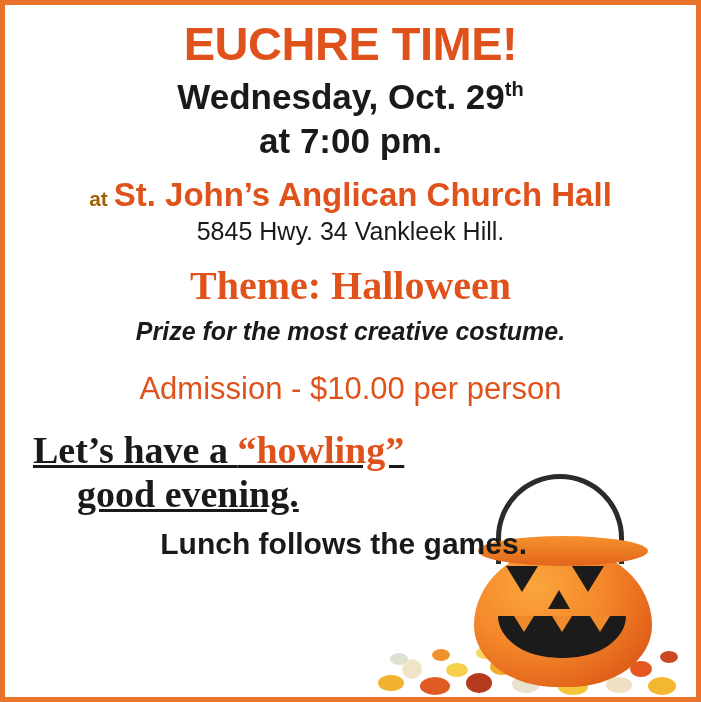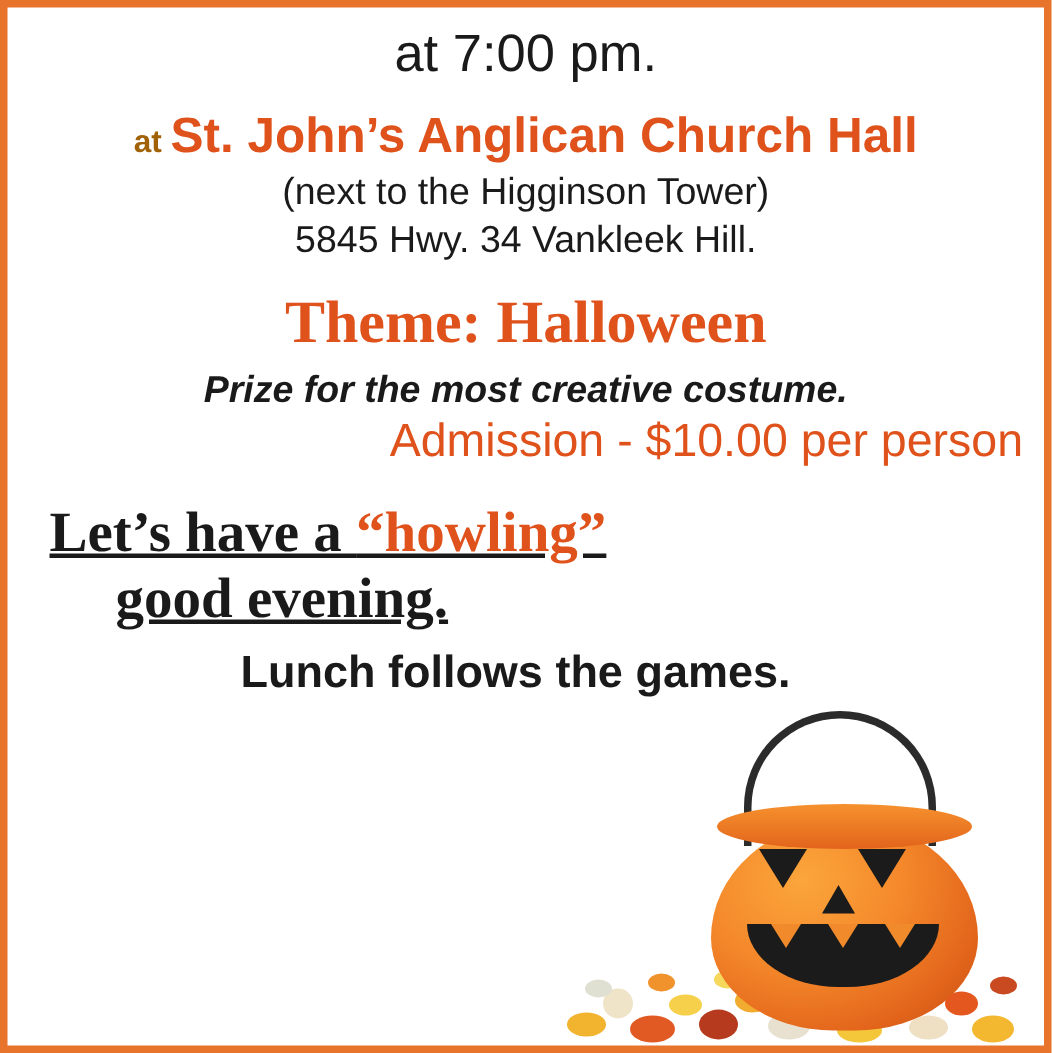--- a/index.html
+++ b/index.html
@@ -43,21 +43,21 @@
     font-size: 35px;
     line-height: 1.2;
     margin-top: 8px;
   }
   .date-line sup {
     font-size: 20px;
     vertical-align: super;
   }
   .time-line {
     color: #1a1a1a;
-    font-weight: normal;
+    font-weight: bold;
     font-size: 35px;
     line-height: 1.2;
     margin-top: 2px;
   }
   .venue-line {
     font-size: 33px;
     margin-top: 14px;
     line-height: 1.15;
     color: #1a1a1a;
   }
@@ -96,22 +96,22 @@
   .prize {
     color: #1a1a1a;
     font-size: 25px;
     font-style: italic;
     font-weight: bold;
     margin-top: 8px;
   }
   .admission {
     color: #E0521B;
     font-size: 31px;
-    line-height: 1.2;
-    text-align: right;
+    margin-top: 24px;
+    line-height: 1.2;
   }
   .slogan {
     color: #1a1a1a;
     font-weight: bold;
     font-family: "Liberation Serif", serif;
     font-size: 38px;
     line-height: 1.15;
     margin-top: 22px;
     text-align: left;
     padding-left: 14px;
@@ -230,29 +230,32 @@
     border-top: 16px solid #F08A2B;
   }
 </style>
 </head>
 <body>
 
 <div class="poster">
 
   <div class="content">
 
-
+    <div class="title">EUCHRE TIME!</div>
+
+    <div class="date-line">
+      <span>Wednesday, Oct. 29</span><sup>th</sup>
+    </div>
 
     <div class="time-line">at 7:00 pm.</div>
 
     <div class="venue-line">
       <span class="at">at </span><span class="venue">St. John’s Anglican Church Hall</span>
     </div>
 
-    <div class="venue-sub">(next to the Higginson Tower)</div>
 
     <div class="address">5845 Hwy. 34 Vankleek Hill.</div>
 
     <div class="theme">Theme:  Halloween</div>
 
     <div class="prize">Prize for the most creative costume.</div>
 
     <div class="admission">Admission - $10.00 per person</div>
 
     <div class="slogan">

